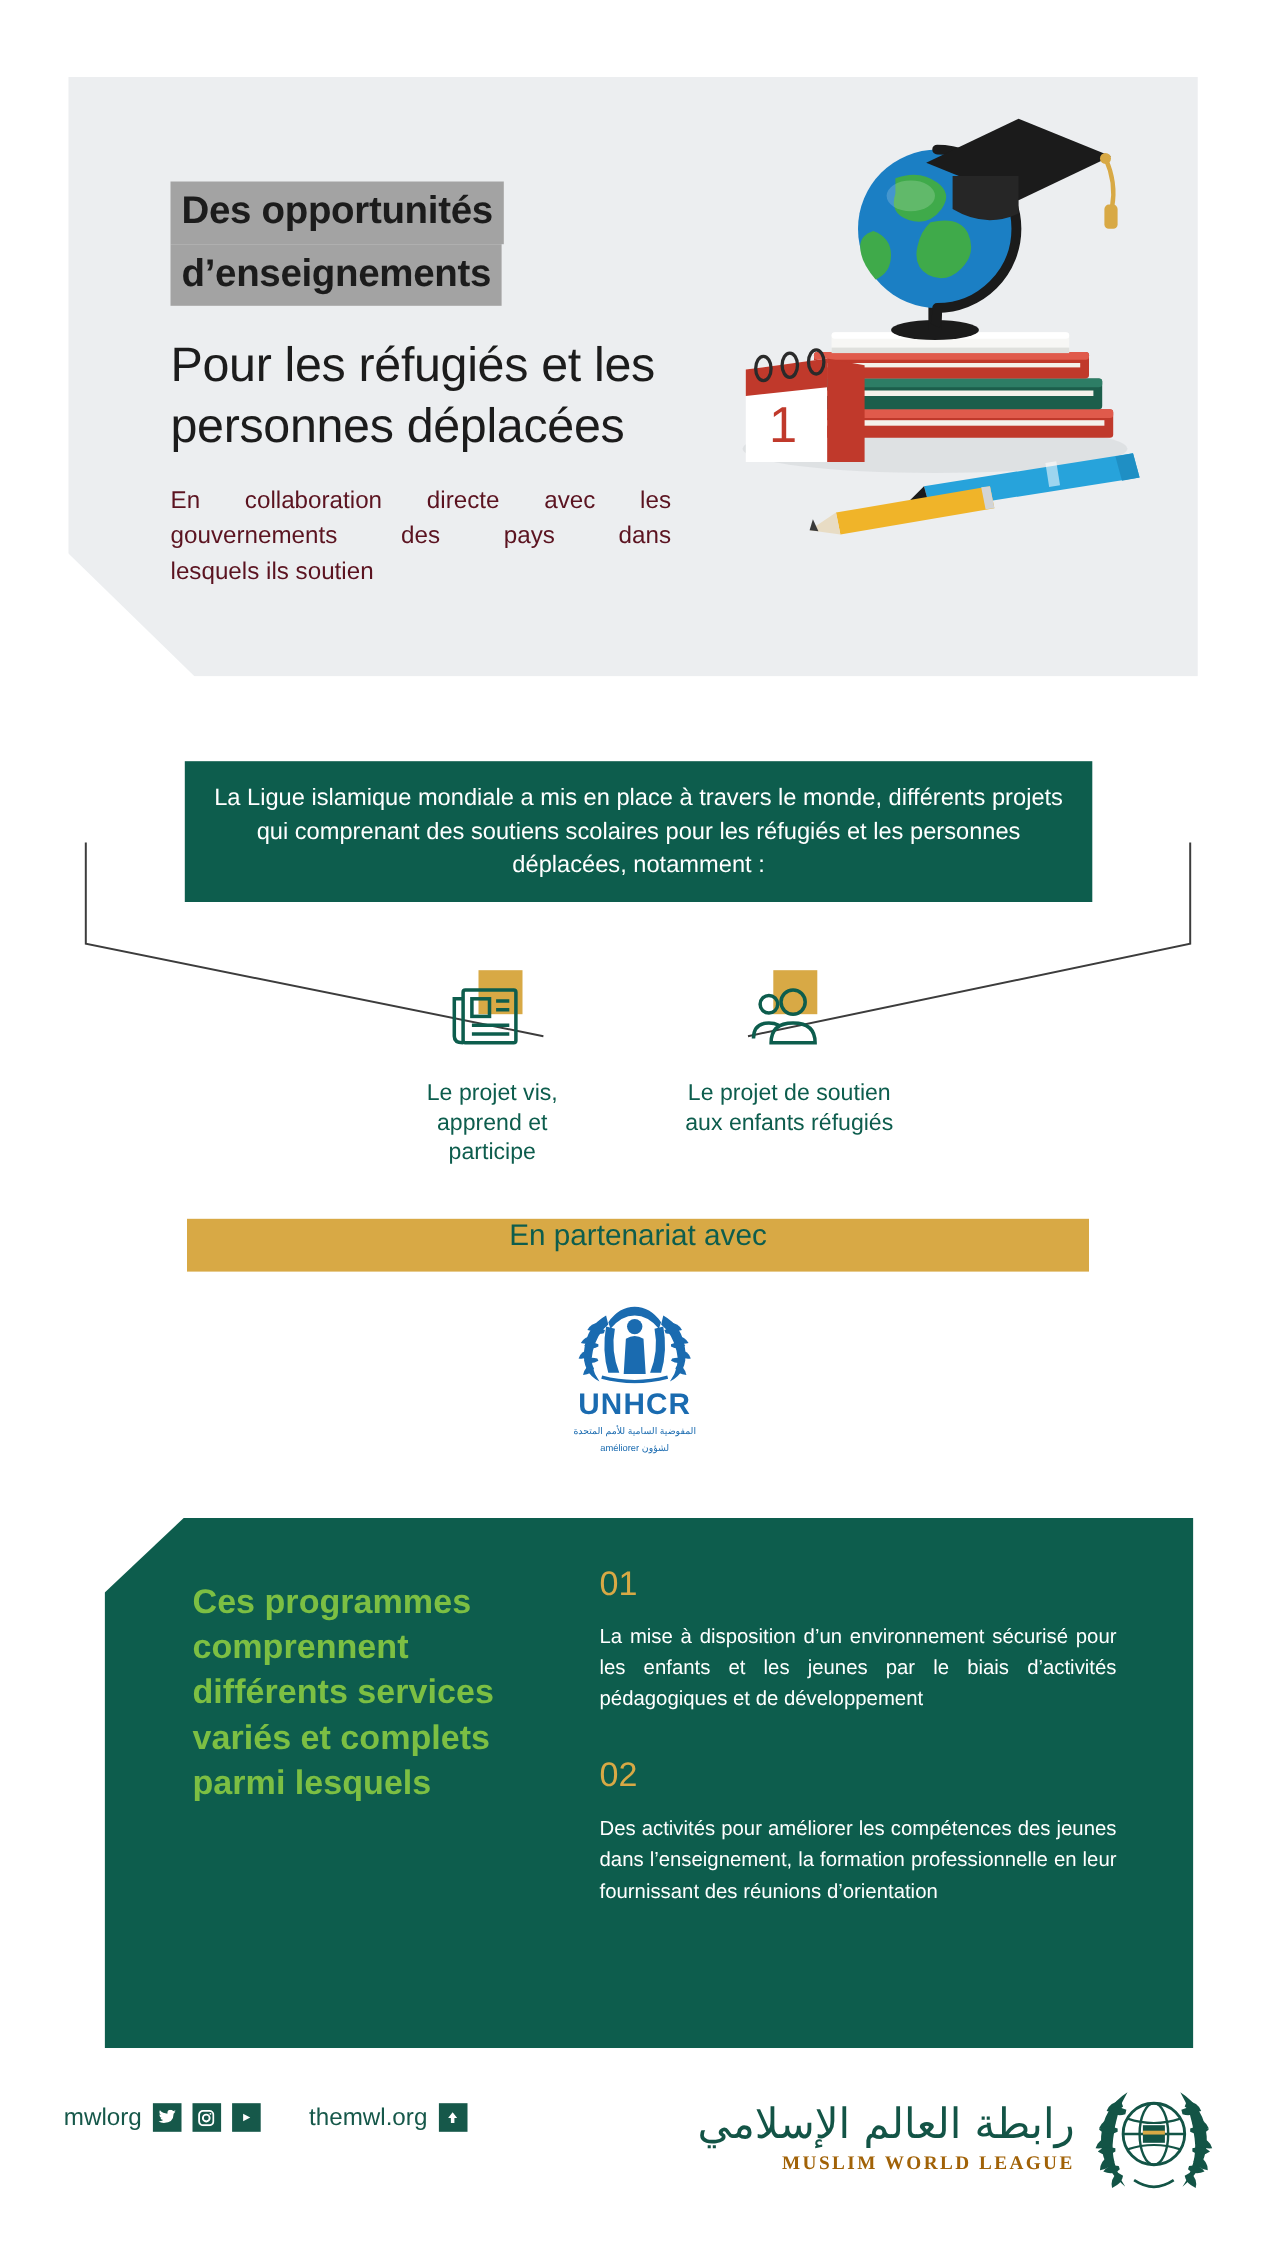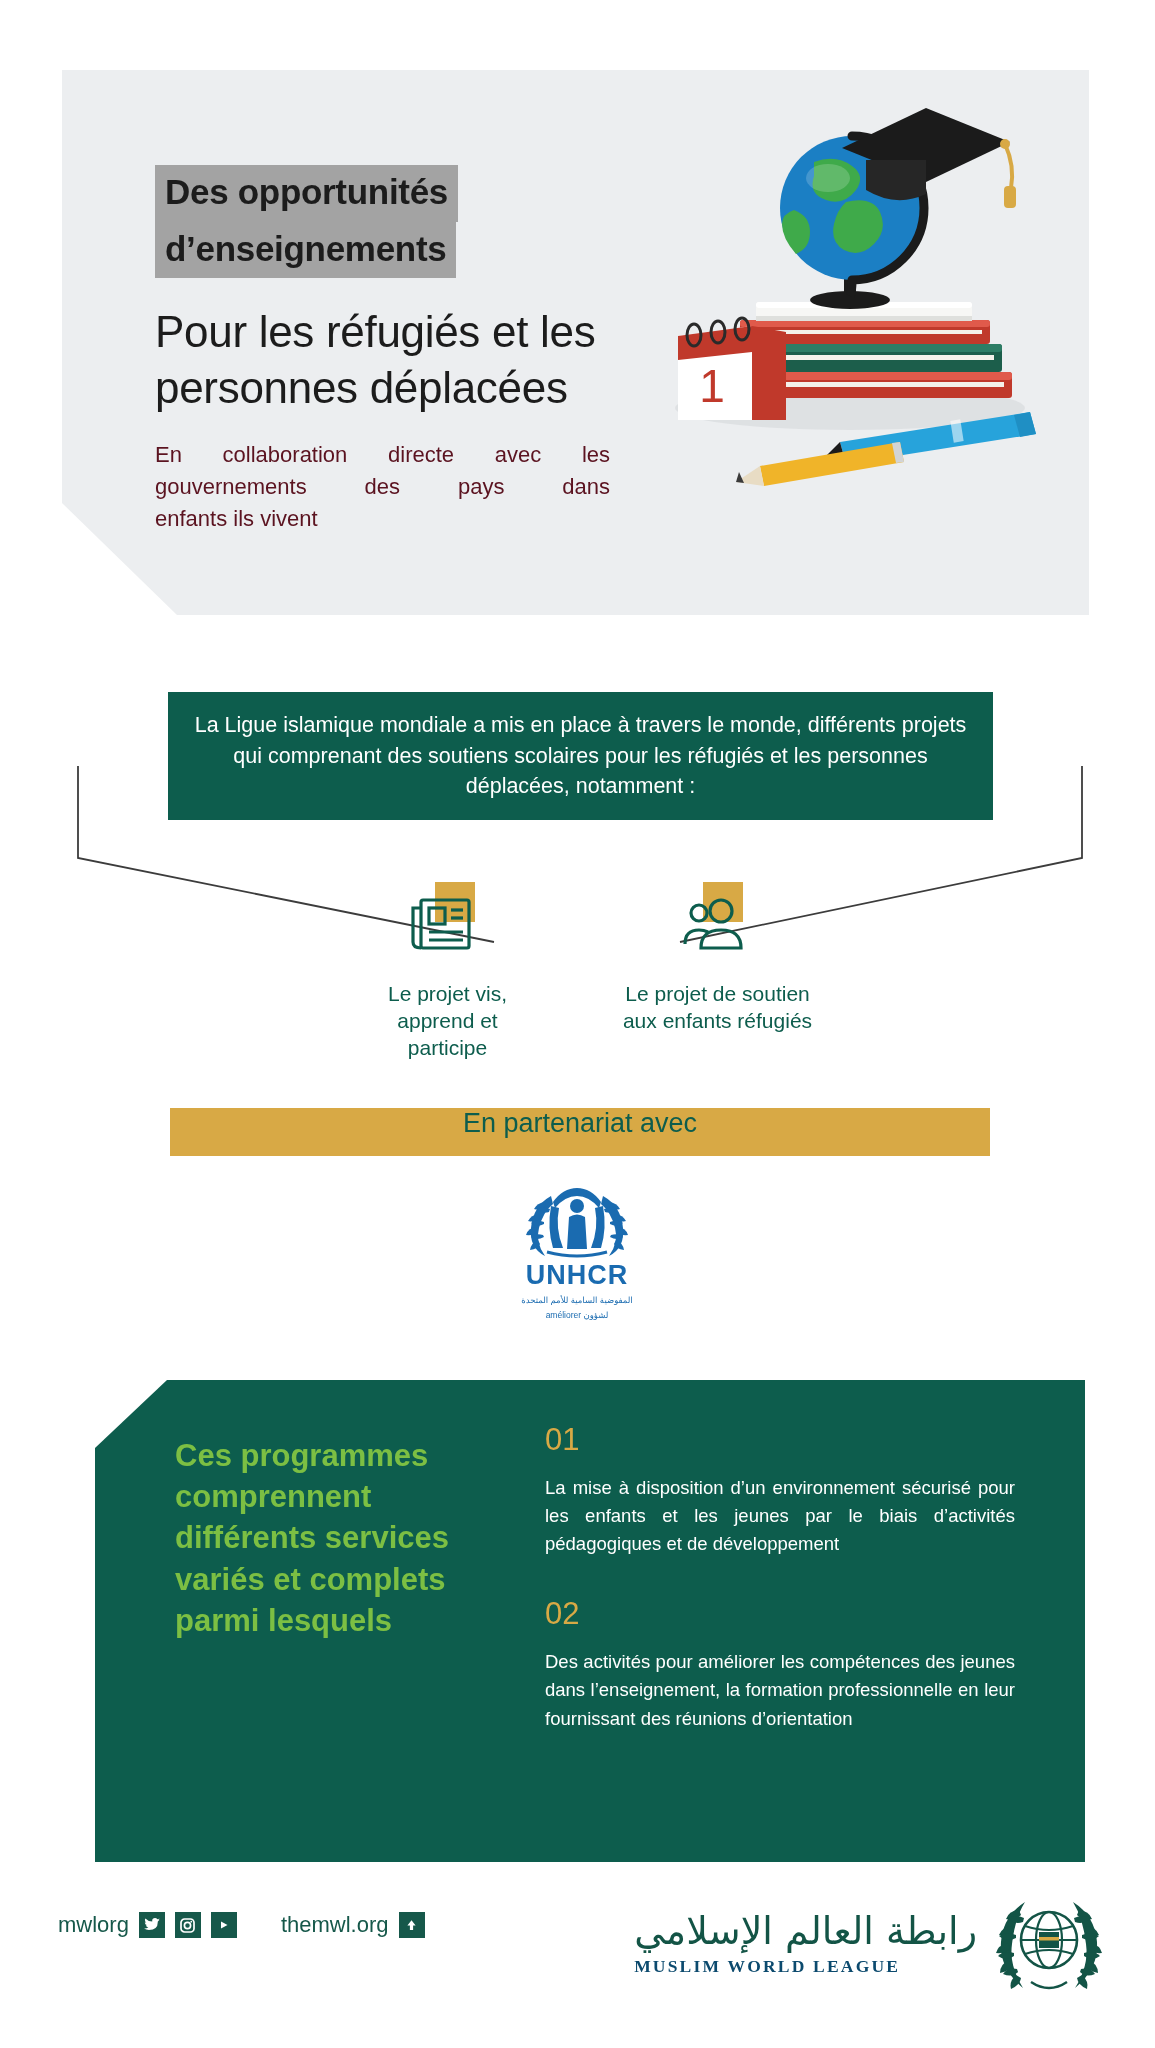--- a/index.html
+++ b/index.html
@@ -119,22 +119,22 @@
     width: 26px; height: 26px; background: #16584a; margin-left: 10px;
     display: inline-flex; align-items: center; justify-content: center;
   }
   .foot-site { color: #16584a; font-size: 22px; margin-left: 44px; }
   .mwl-logo { position: absolute; right: 52px; top: 0px; display: flex; align-items: center; }
   .mwl-ar {
     color: #135446; font-size: 38px; line-height: 1; direction: rtl;
     font-family: "DejaVu Sans", sans-serif;
   }
   .mwl-en {
-    color: #0c4a6e; font-size: 17.5px; letter-spacing: 2.2px;
-    font-weight: bold; margin-top: 6px; text-align: left;
+    color: #a16207; font-size: 17.5px; letter-spacing: 2.2px;
+    font-weight: bold; margin-top: 6px; text-align: right;
     font-family: "Liberation Serif", serif;
   }
 </style>
 </head>
 <body>
 
 <div class="page">
 
   <div class="header-panel"></div>
 
@@ -143,21 +143,21 @@
       <span class="title-hl">Des opportunités</span><br>
       <span class="title-hl">d’enseignements</span>
     </div>
     <div class="subtitle">
       <span>Pour les réfugiés et les</span><br>
       <span>personnes déplacées</span>
     </div>
     <div class="header-desc">
       <span class="hdjust">En collaboration directe avec les</span>
       <span class="hdjust">gouvernements des pays dans</span>
-      <span class="hdlast">enfants ils vivent</span>
+      <span class="hdlast">lesquels ils soutien</span>
     </div>
   </div>
 
   <div class="illus">
     <svg width="490" height="420" viewBox="0 0 490 420">
 
       <ellipse cx="250" cy="318" rx="175" ry="22" fill="#d9dcdf" opacity="0.75"></ellipse>
 
       <g>
         <rect x="112" y="282" width="300" height="26" rx="3" fill="#c0392b"></rect>

